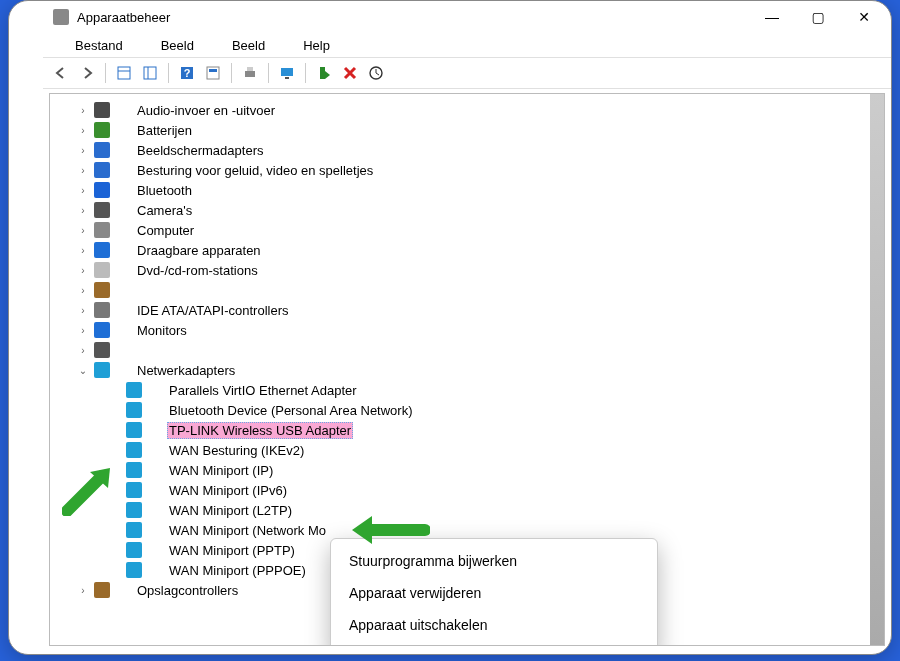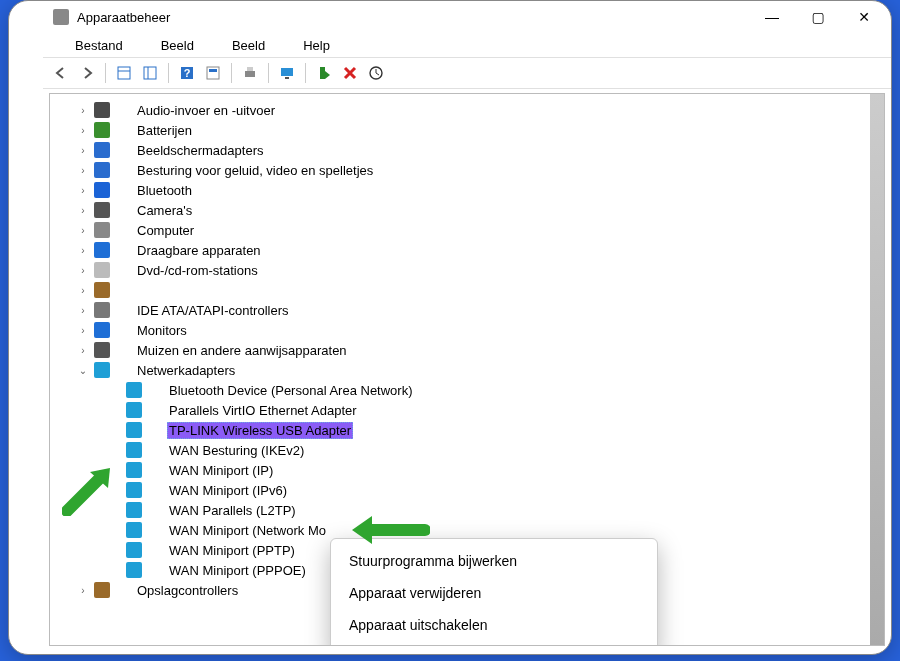--- a/index.html
+++ b/index.html
@@ -15,21 +15,21 @@
 .toolbar { height: 32px; border-top: 1px solid #e0e0e0; border-bottom: 1px solid #e0e0e0; display: flex; align-items: center; padding: 0 6px; gap: 2px; }
 .tbtn { width: 24px; height: 24px; display: flex; align-items: center; justify-content: center; border-radius: 2px; }
 .tsep { width: 1px; height: 20px; background: #ccc; margin: 0 4px; }
 .content { flex: 1; display: flex; border: 1px solid #bbb; margin: 4px 6px 8px 6px; position: relative; overflow: hidden; }
 .tree { flex: 1; padding: 6px 2px; overflow: auto; }
 .scroll-shadow { position: absolute; right: 0; top: 0; width: 14px; height: 100%; background: linear-gradient(#ccc,#aaa); }
 .row { display: flex; align-items: center; height: 20px; padding-left: 24px; gap: 4px; white-space: nowrap; }
 .row .expander { width: 14px; display: inline-flex; justify-content: center; color: #666; font-size: 10px; }
 .row .devicon { width: 16px; height: 16px; display: inline-flex; align-items: center; justify-content: center; border-radius: 2px; font-size: 10px; }
 .row .label { padding: 0 2px; margin-left: 21px; }
-.row.selected .label { background: #8b5cf6; border: 1px dotted #6aa9e6; padding: 0 1px; }
+.row.selected .label { background: #f9a8d4; border: 1px dotted #6aa9e6; padding: 0 1px; }
 .child { padding-left: 56px; }
 .ctxmenu { position: absolute; left: 280px; top: 444px; width: 328px; background: #fff; border: 1px solid #ccc; border-radius: 6px; box-shadow: 0 8px 24px rgba(0,0,0,.28); padding: 6px 0; font-size: 14px; z-index: 50; }
 .ctxitem { padding: 8px 18px; }
 .ctxsep { height: 1px; background: #e4e4e4; margin: 4px 10px; }
 .arrow-green { position: absolute; z-index: 60; pointer-events: none; }
 .arrow1 { left: 12px; top: 372px; }
 .arrow2 { left: 300px; top: 416px; }
 
 .ic-audio{background:#4a4a4a;} .ic-batt{background:#3a8f2e;} .ic-disp{background:#2a6cce;} .ic-sound{background:#2a6cce;} .ic-bt{background:#1b63d6;border-radius:50%;} .ic-cam{background:#555;} .ic-comp{background:#888;} .ic-port{background:#1f6fd6;} .ic-dvd{background:#bbb;} .ic-hid{background:#9a6a2a;} .ic-ide{background:#777;} .ic-mon{background:#1f6fd6;} .ic-mouse{background:#555;border-radius:50%;} .ic-net{background:#1f9fd6;} .ic-stor{background:#9a6a2a;}
 </style>
@@ -182,37 +182,36 @@
           <span class="label">IDE ATA/ATAPI-controllers</span>
         </div>
         <div class="row">
           <span class="expander">›</span>
           <span class="devicon ic-mon"></span>
           <span class="label">Monitors</span>
         </div>
         <div class="row">
           <span class="expander">›</span>
           <span class="devicon ic-mouse"></span>
-          <span class="label">Muizen en andere aanwijsapparaten</span>
         </div>
         <div class="row">
           <span class="expander">⌄</span>
           <span class="devicon ic-net"></span>
           <span class="label">Netwerkadapters</span>
         </div>
         <div class="row child">
           <span class="expander"></span>
           <span class="devicon ic-net"></span>
+          <span class="label">Parallels VirtIO Ethernet Adapter</span>
+        </div>
+        <div class="row child">
+          <span class="expander"></span>
+          <span class="devicon ic-net"></span>
           <span class="label">Bluetooth Device (Personal Area Network)</span>
         </div>
-        <div class="row child">
-          <span class="expander"></span>
-          <span class="devicon ic-net"></span>
-          <span class="label">Parallels VirtIO Ethernet Adapter</span>
-        </div>
         <div class="row child selected">
           <span class="expander"></span>
           <span class="devicon ic-net"></span>
           <span class="label">TP-LINK Wireless USB Adapter</span>
         </div>
         <div class="row child">
           <span class="expander"></span>
           <span class="devicon ic-net"></span>
           <span class="label">WAN Besturing (IKEv2)</span>
         </div>
@@ -222,21 +221,21 @@
           <span class="label">WAN Miniport (IP)</span>
         </div>
         <div class="row child">
           <span class="expander"></span>
           <span class="devicon ic-net"></span>
           <span class="label">WAN Miniport (IPv6)</span>
         </div>
         <div class="row child">
           <span class="expander"></span>
           <span class="devicon ic-net"></span>
-          <span class="label">WAN Parallels (L2TP)</span>
+          <span class="label">WAN Miniport (L2TP)</span>
         </div>
         <div class="row child">
           <span class="expander"></span>
           <span class="devicon ic-net"></span>
           <span class="label">WAN Miniport (Network Mo</span>
         </div>
         <div class="row child">
           <span class="expander"></span>
           <span class="devicon ic-net"></span>
           <span class="label">WAN Miniport (PPTP)</span>

